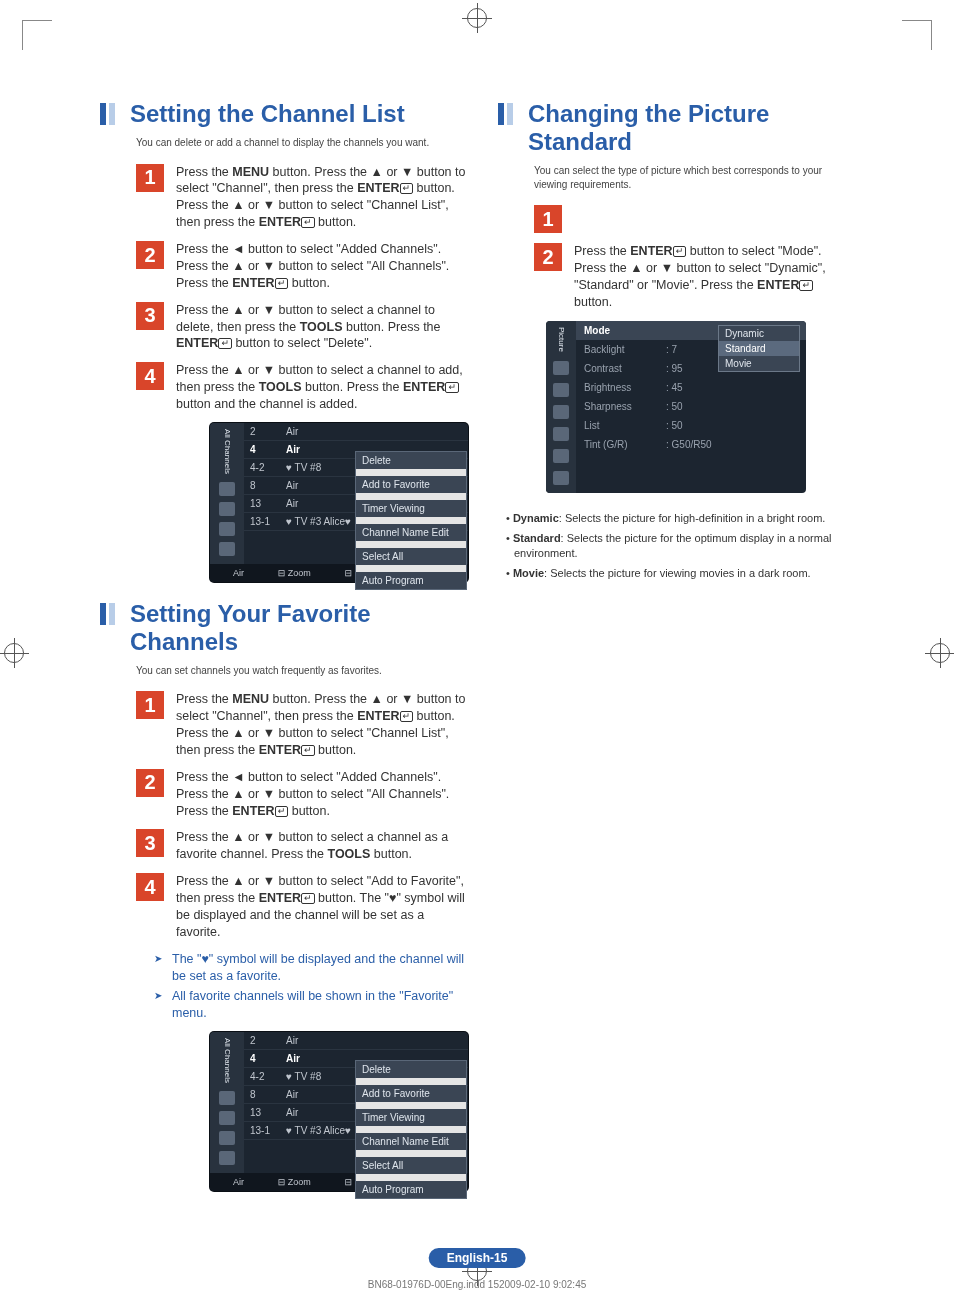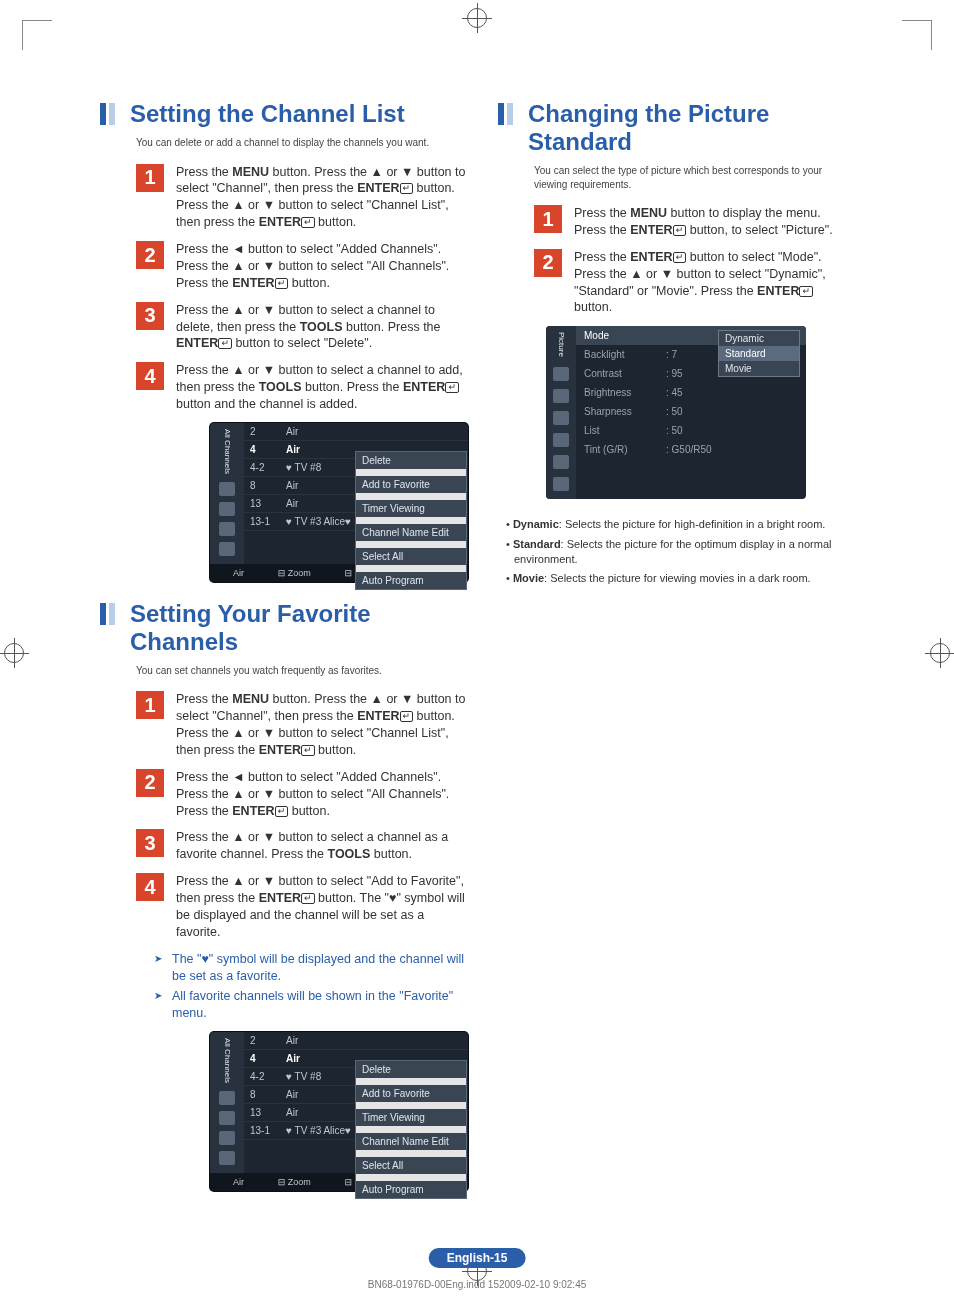--- a/index.html
+++ b/index.html
@@ -126,21 +126,21 @@
   }
   .osd-pic-body{ display:flex; }
   .osd-pic-side{
     width:30px; background:#28323e;
     display:flex; flex-direction:column; align-items:center;
     padding:4px 0 8px; gap:8px;
   }
   .osd-pic-main{ flex:1; position:relative;}
   .osd-pic-row{ display:flex; padding:4px 8px; gap:10px; }
   .osd-pic-row .lab{ width:72px; }
-  .osd-pic-row.hd{ background:#3a4554; color:#fff; font-weight:normal;}
+  .osd-pic-row.hd{ background:#3a4554; color:#fff; font-weight:bold;}
   .osd-pic-popup{
     position:absolute; right:6px; top:4px; width:82px;
     background:#3a4554; border:1px solid #6b7888; font-size:10px;
   }
   .osd-pic-popup .pp{ padding:2px 6px; color:#dfe5ec;}
   .osd-pic-popup .pp.sel{ background:#5b6a7e; color:#fff;}
   h3.sub-title{
     color:#2a5ea8; font-size:16px; font-weight:bold;
     margin:20px 0 8px 0; padding-left:16px; position:relative;
   }
@@ -327,21 +327,20 @@
     </div>
 
   </div>
 
   <div class="col">
     <h2 class="section-title">Changing the Picture Standard</h2>
     <p class="intro">You can select the type of picture which best corresponds to your viewing requirements.</p>
 
     <div class="step">
       <div class="step-num">1</div>
-      <div class="step-body">Press the <b>MENU</b> button to display the menu. Press the <b>ENTER</b><span class="enter-icon">↵</span> button, to select "Picture".</div>
     </div>
     <div class="step">
       <div class="step-num">2</div>
       <div class="step-body">Press the <b>ENTER</b><span class="enter-icon">↵</span> button to select "Mode". Press the ▲ or ▼ button to select "Dynamic", "Standard" or "Movie". Press the <b>ENTER</b><span class="enter-icon">↵</span> button.</div>
     </div>
 
     <div class="osd-pic">
       <div class="osd-pic-body">
         <div class="osd-pic-side">
           <span class="osd-side-label">Picture</span>

